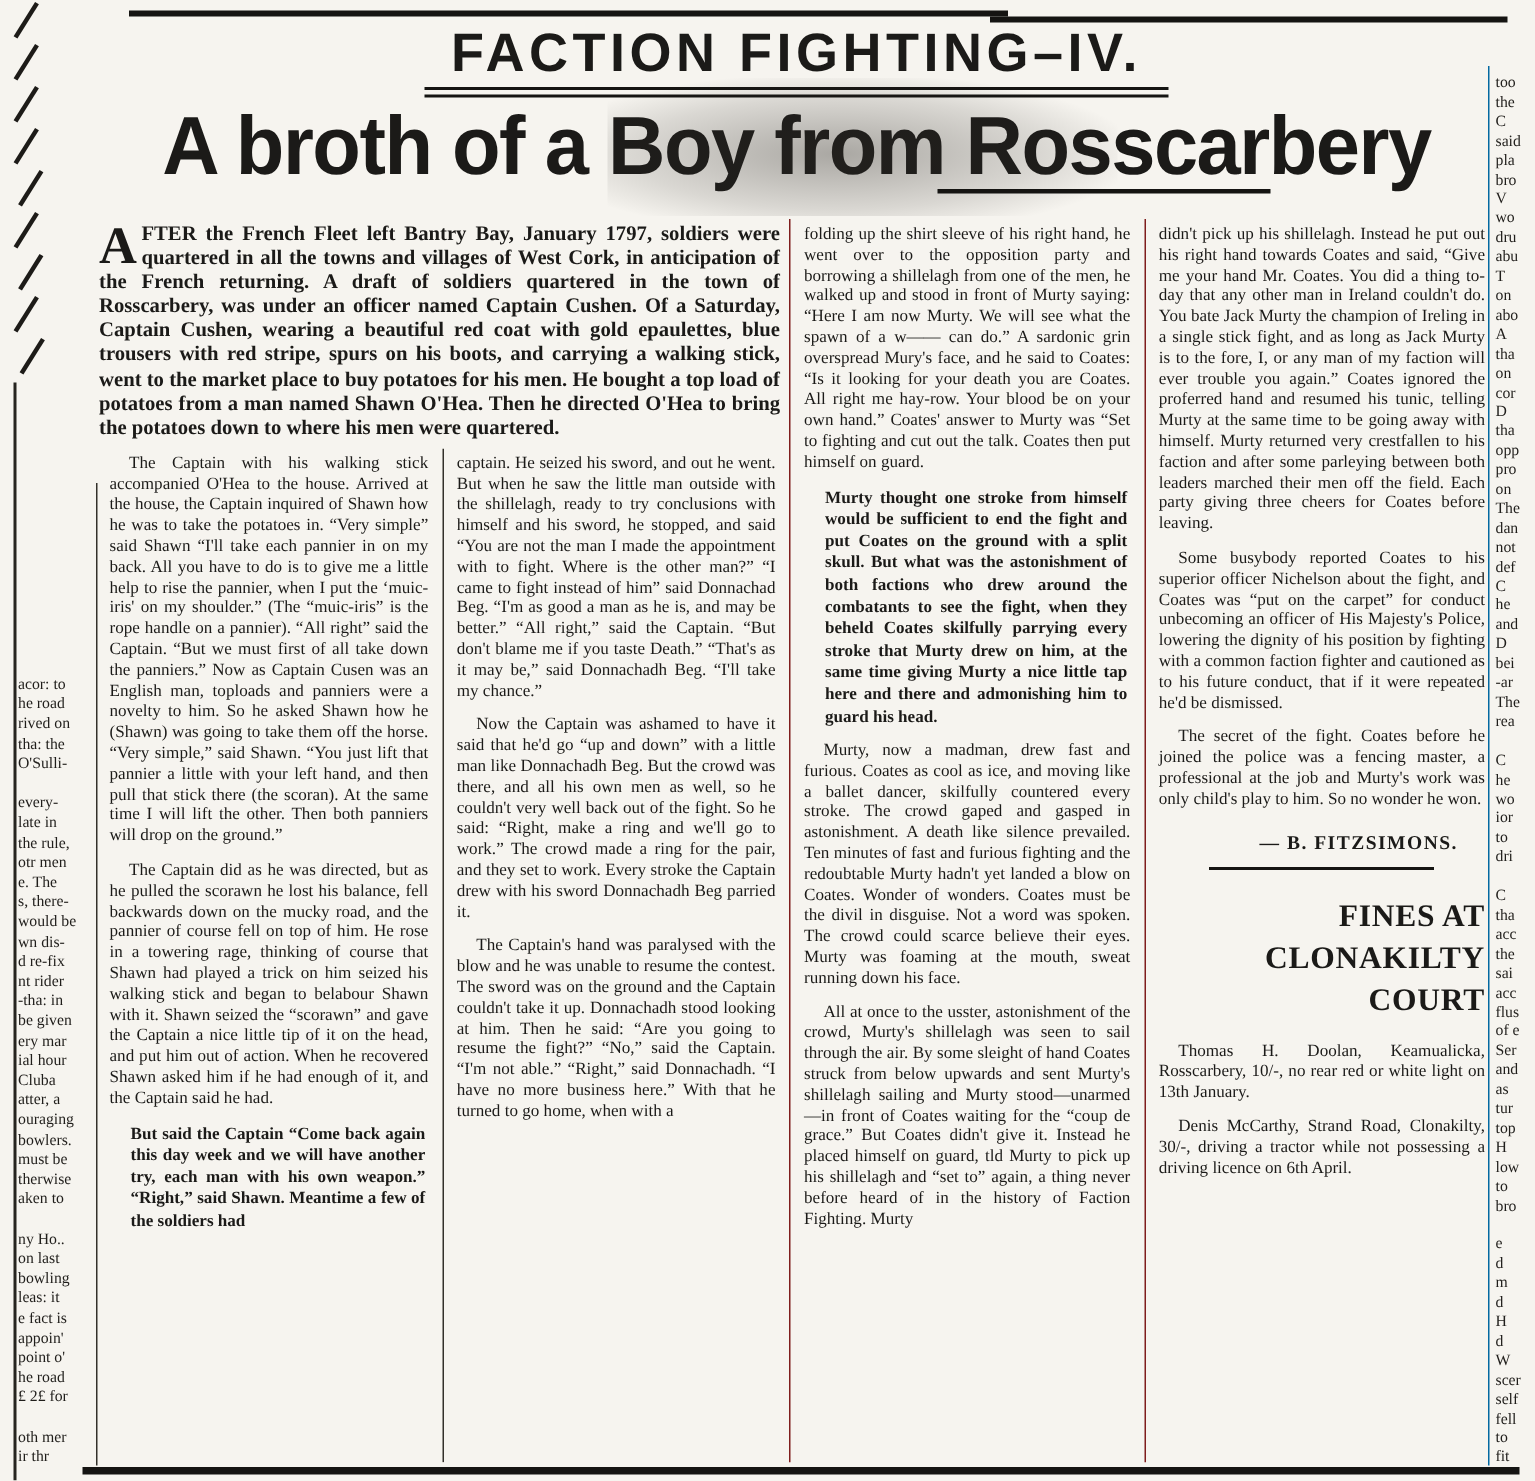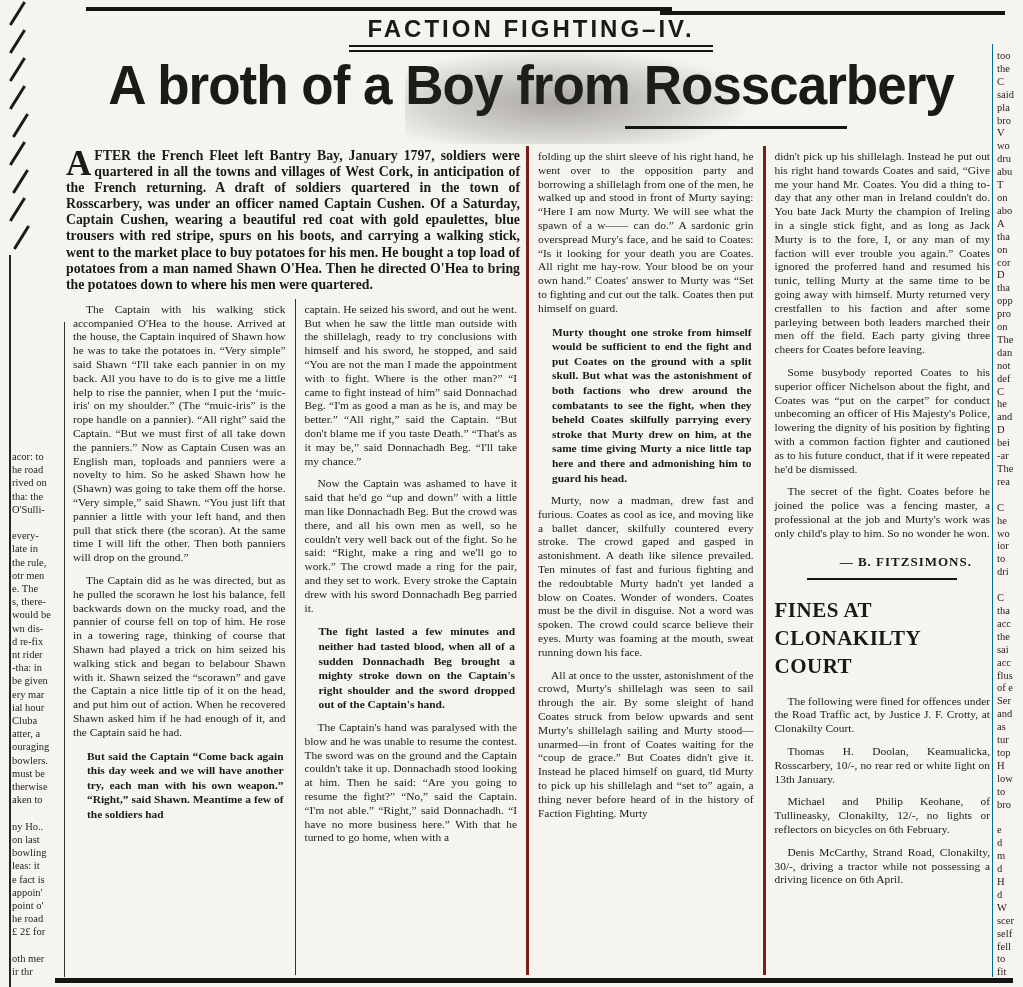--- a/index.html
+++ b/index.html
@@ -37,47 +37,47 @@
     font-size:10.5px;line-height:13.2px;text-align:left;padding:128px 5px 0 0;
     white-space:pre-line;overflow:hidden;color:#201e1b;}
   .right-strip{position:absolute;right:3px;top:0;bottom:10px;width:23px;
     border-left:1px solid #0369a1;
     font-size:10.5px;line-height:12.9px;text-align:left;padding:6px 0 0 4px;
     white-space:pre-line;overflow:hidden;color:#201e1b;margin-top:44px;}
 
   
   .header{position:absolute;left:64px;top:16px;width:934px;text-align:center;}
   .kicker{display:inline-block;font-family:"Liberation Sans", sans-serif;font-weight:bold;
-    font-size:24px;letter-spacing:3px;line-height:1.05;
+    font-size:36px;letter-spacing:3px;line-height:1.05;
     border-bottom:7px double #151412;padding:0 18px 4px 18px;}
   .headline{margin-top:3px;font-family:"Liberation Sans", sans-serif;font-weight:bold;
     font-size:53px;letter-spacing:-1px;white-space:nowrap;line-height:1.08;
     transform:scaleY(1.04);transform-origin:top center;}
   .headline-underline{position:absolute;left:625px;top:126px;width:222px;height:3px;background:#151412;}
 
   
   .cols{position:absolute;left:64px;top:146px;right:24px;bottom:12px;display:flex;overflow:hidden;}
   .left-pair{width:462px;flex:none;display:flex;flex-direction:column;}
   .lead{font-weight:bold;font-size:13.8px;line-height:16.1px;text-align:justify;
     padding:2px 6px 0 2px;}
   .lead .dropcap{float:left;font-size:35px;line-height:28px;font-weight:bold;padding:2px 3px 0 0;}
   .pair-cols{flex:1;display:flex;margin-top:6px;overflow:hidden;justify-content:center;}
   .pair-cols .col{flex:1;}
   .pair-cols .col + .col{border-left:1px solid #33302a;}
   .col{padding:4px 9px 0 9px;overflow:hidden;}
-  .col3,.col4{flex:1;border-left:3px solid #7f1d1d;}
+  .col3,.col4{flex:1;border-left:1px solid #7f1d1d;}
   .col p{margin:0 0 9px 0;font-size:11.4px;line-height:13.8px;text-align:justify;}
   .col p.ind{text-indent:13px;}
   .col p.bold-para{font-weight:bold;padding-left:14px;padding-right:2px;line-height:14.6px;}
 
   
   .byline{font-weight:bold;font-size:13px;letter-spacing:1px;text-align:right;
     padding:4px 18px 2px 0;margin:2px 0 6px 0;}
   .fines-divider{width:150px;height:2px;background:#151412;margin:6px auto 16px auto;}
-  .fines-title{font-weight:bold;font-size:21px;line-height:1.35;text-align:left;
+  .fines-title{font-weight:bold;font-size:21px;line-height:1.35;text-align:right;
     margin:0 0 14px 0;letter-spacing:.5px;}
 </style>
 </head>
 <body>
 
 <div class="page">
 
   <div class="top-rule-a"></div>
   <div class="top-rule-b"></div>
 
@@ -109,43 +109,40 @@
       </div>
       <div class="pair-cols">
         <div class="col col1">
           <p class="ind">The Captain with his walking stick accompanied O'Hea to the house.  Arrived at the house, the Captain inquired of Shawn how he was to take the potatoes in.  “Very simple” said Shawn  “I'll take each pannier in on my back.  All you have to do is to give me a little help to rise the pannier, when I put the ‘muic-iris' on my shoulder.” (The “muic-iris” is the rope handle on a pannier).  “All right” said the Captain.  “But we must first of all take down the panniers.”  Now as Captain Cusen was an English man, toploads and panniers were a novelty to him.  So he asked Shawn how he (Shawn) was going to take them off the horse.  “Very simple,” said Shawn.  “You just lift that pannier a little with your left hand, and then pull that stick there (the scoran). At the same time I will lift the other.  Then both panniers will drop on the ground.”</p>
           <p class="ind">The Captain did as he was directed, but as he pulled the scorawn he lost his balance, fell backwards down on the mucky road, and the pannier of course fell on top of him.  He rose in a towering rage, thinking of course that Shawn had played a trick on him seized his walking stick and began to belabour Shawn with it. Shawn seized the “scorawn” and gave the Captain a nice little tip of it on the head, and put him out of action.  When he recovered Shawn asked him if he had enough of it, and the Captain said he had.</p>
           <p class="bold-para">But said the Captain “Come back again this day week and we will have another try, each man with his own weapon.” “Right,” said Shawn.  Meantime a few of the soldiers had</p>
         </div>
         <div class="col col2">
           <p>captain.  He seized his sword, and out he went.  But when he saw the little man outside with the shillelagh, ready to try conclusions with himself and his sword, he stopped, and said “You are not the man I made the appointment with to fight.  Where is the other man?” “I came to fight instead of him” said Donnachad Beg.  “I'm as good a man as he is, and may be better.” “All right,” said the Captain.  “But don't blame me if you taste Death.” “That's as it may be,” said Donnachadh Beg.  “I'll take my chance.”</p>
           <p class="ind">Now the Captain was ashamed to have it said that he'd go “up and down” with a little man like Donnachadh Beg.  But the crowd was there, and all his own men as well, so he couldn't very well back out of the fight.  So he said: “Right, make a ring and we'll go to work.”  The crowd made a ring for the pair, and they set to work. Every stroke the Captain drew with his sword Donnachadh Beg parried it.</p>
-          <p class="bold-para">The fight lasted a few minutes and neither had tasted blood, when all of a sudden Donnachadh Beg brought a mighty stroke down on the Captain's right shoulder and the sword dropped out of the Captain's hand.</p>
           <p class="ind">The Captain's hand was paralysed with the blow and he was unable to resume the contest.  The sword was on the ground and the Captain couldn't take it up.  Donnachadh stood looking at him.  Then he said: “Are you going to resume the fight?”  “No,” said the Captain. “I'm not able.”  “Right,” said Donnachadh.  “I have no more business here.”  With that he turned to go home, when with a</p>
         </div>
       </div>
     </div>
 
     <div class="col col3">
       <p>folding up the shirt sleeve of his right hand, he went over to the opposition party and borrowing a shillelagh from one of the men, he walked up and stood in front of Murty saying: “Here I am now Murty. We will see what the spawn of a w—— can do.”  A sardonic grin overspread Mury's face, and he said to Coates: “Is it looking for your death you are Coates.  All right me hay-row.  Your blood be on your own hand.” Coates' answer to Murty was “Set to fighting and cut out the talk.  Coates then put himself on guard.</p>
       <p class="bold-para">Murty thought one stroke from himself would be sufficient to end the fight and put Coates on the ground with a split skull.  But what was the astonishment of both factions who drew around the combatants to see the fight, when they beheld Coates skilfully parrying every stroke that Murty drew on him, at the same time giving Murty a nice little tap here and there and admonishing him to guard his head.</p>
       <p class="ind">Murty, now a madman, drew fast and furious.  Coates as cool as ice, and moving like a ballet dancer, skilfully countered every stroke. The crowd gaped and gasped in astonishment.  A death like silence prevailed.  Ten minutes of fast and furious fighting and the redoubtable Murty hadn't yet landed a blow on Coates.  Wonder of wonders. Coates must be the divil in disguise.  Not a word was spoken.  The crowd could scarce believe their eyes. Murty was foaming at the mouth, sweat running down his face.</p>
       <p class="ind">All at once to the usster, astonishment of the crowd, Murty's shillelagh was seen to sail through the air. By some sleight of hand Coates struck from below upwards and sent Murty's shillelagh sailing and Murty stood—unarmed—in front of Coates waiting for the “coup de grace.”  But Coates didn't give it.  Instead he placed himself on guard, tld Murty to pick up his shillelagh and “set to” again, a thing never before heard of in the history of Faction Fighting.  Murty</p>
     </div>
 
     <div class="col col4">
       <p>didn't pick up his shillelagh.  Instead he put out his right hand towards Coates and said, “Give me your hand Mr. Coates.  You did a thing to-day that any other man in Ireland couldn't do.  You bate Jack Murty the champion of Ireling in a single stick fight, and as long as Jack Murty is to the fore, I, or any man of my faction will ever trouble you again.” Coates ignored the proferred hand and resumed his tunic, telling Murty at the same time to be going away with himself.  Murty returned very crestfallen to his faction and after some parleying between both leaders marched their men off the field. Each party giving three cheers for Coates before leaving.</p>
       <p class="ind">Some busybody reported Coates to his superior officer Nichelson about the fight, and Coates was “put on the carpet” for conduct unbecoming an officer of His Majesty's Police, lowering the dignity of his position by fighting with a common faction fighter and cautioned as to his future conduct, that if it were repeated he'd be dismissed.</p>
       <p class="ind">The secret of the fight.  Coates before he joined the police was a fencing master, a professional at the job and Murty's work was only child's play to him.  So no wonder he won.</p>
       <div class="byline">— B. FITZSIMONS.</div>
       <div class="fines-divider"></div>
       <h2 class="fines-title">FINES AT CLONAKILTY COURT</h2>
-      <p class="ind">The following were fined for offences under the Road Traffic act, by Justice J. F. Crotty, at Clonakilty Court.</p>
       <p class="ind">Thomas H. Doolan, Keamualicka, Rosscarbery, 10/-, no rear red or white light on 13th January.</p>
-      <p class="ind">Michael and Philip Keohane, of Tullineasky, Clonakilty, 12/-, no lights or reflectors on bicycles on 6th February.</p>
       <p class="ind">Denis McCarthy, Strand Road, Clonakilty, 30/-, driving a tractor while not possessing a driving licence on 6th April.</p>
     </div>
 
   </div>
 
   <div class="left-strip">acor: to
 he road
 rived on
 tha: the
 O'Sulli-

